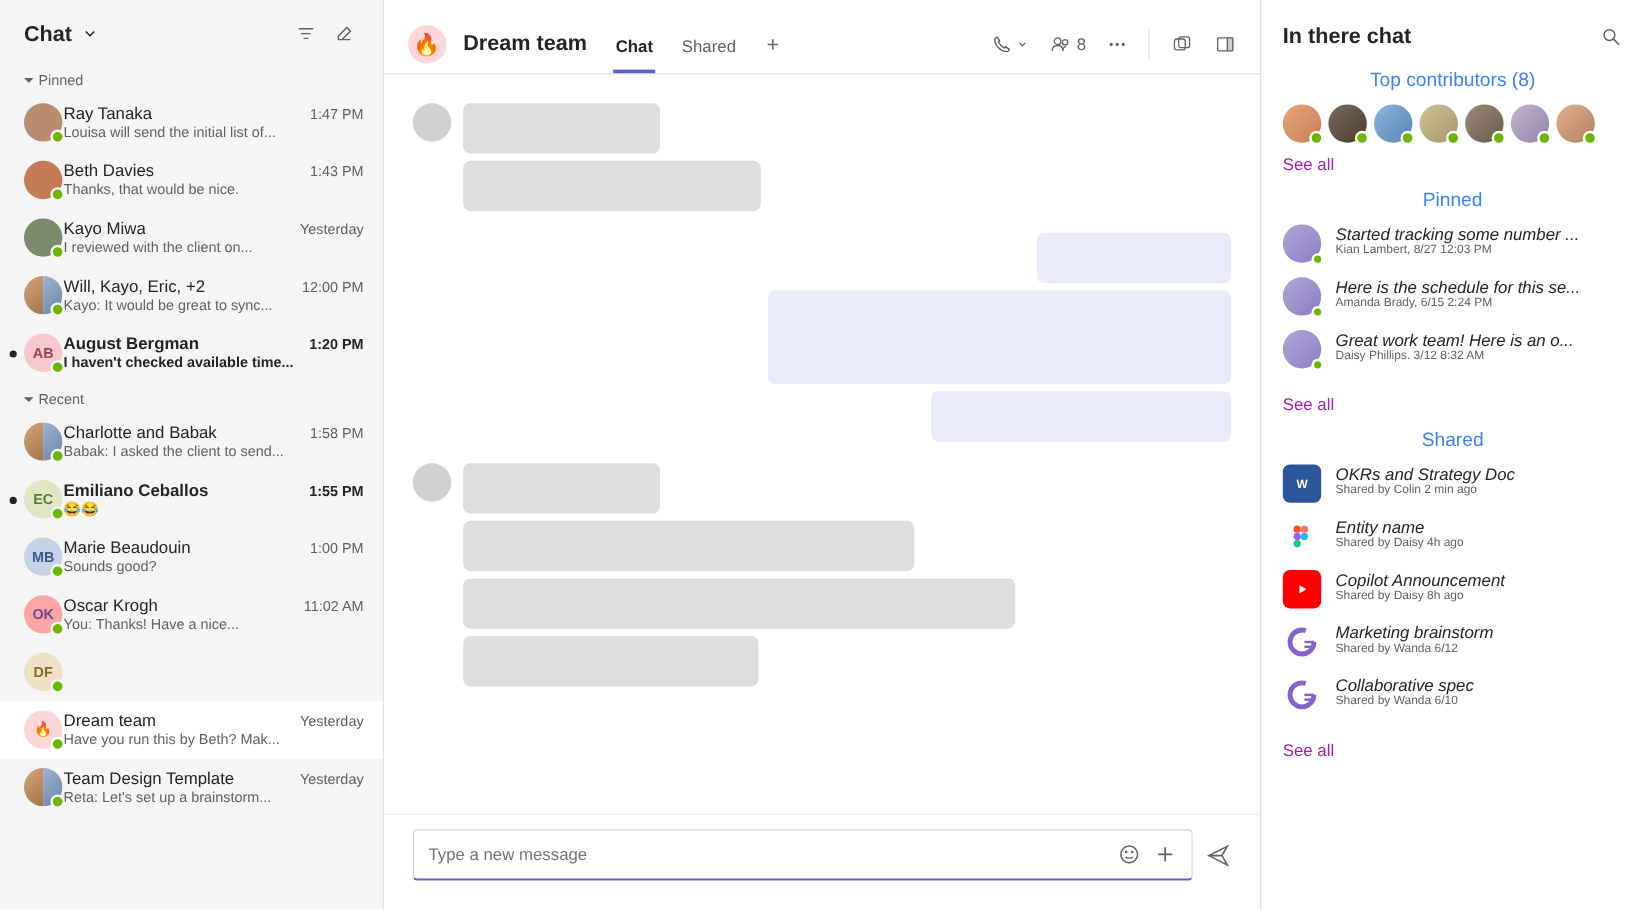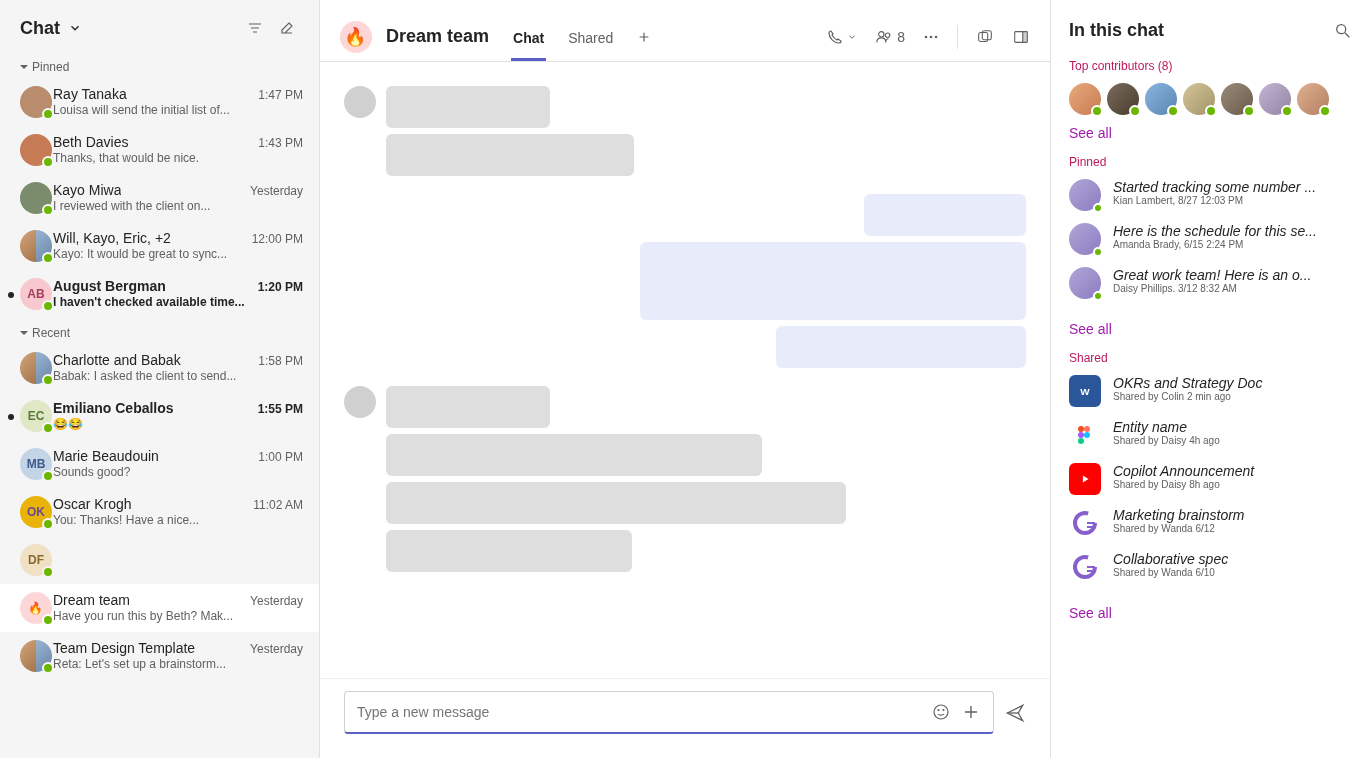--- a/index.html
+++ b/index.html
@@ -56,21 +56,21 @@
 .composer-wrap { padding: 12px 24px 24px; border-top: 1px solid #f0f0f0; }
 .composer { display: flex; align-items: center; gap: 10px; }
 .input-box { flex: 1; border: 1px solid #d1d1d1; border-bottom: 2px solid #5b5fc7; border-radius: 4px; padding: 10px 12px; display: flex; align-items: center; gap: 10px; }
 .input-box input { flex: 1; border: none; outline: none; font-size: 14px; color: #616161; }
 .send-btn { color: #616161; cursor: pointer; }
 
 
 .right { width: 320px; border-left: 1px solid #e1e1e1; padding: 20px 18px; overflow-y: auto; }
 .right-header { display: flex; justify-content: space-between; align-items: center; margin-bottom: 18px; }
 .right-title { font-size: 18px; font-weight: 700; }
-.subhead { font-size: 12px; color: #be185d; margin: 14px 0 10px; }
+.subhead { font-size: 16px; color: #3b82f6; margin: 14px 0 10px; text-align: center; }
 .contributors { display: flex; gap: 6px; }
 .contrib { width: 32px; height: 32px; border-radius: 50%; position: relative; background: linear-gradient(135deg,#d6b7a7,#c39c7c); }
 .contrib .presence { position: absolute; bottom: -2px; right: -2px; width: 12px; height: 12px; border-radius: 50%; background: #6bb700; border: 2px solid #fff; }
 .link { color: #a21caf; font-size: 14px; cursor: pointer; margin-top: 10px; display: inline-block; }
 .pinned-item, .shared-item { display: flex; gap: 12px; margin-bottom: 12px; }
 .pin-avatar { width: 32px; height: 32px; border-radius: 50%; position: relative; background: linear-gradient(135deg,#b0a7d6,#8c7cc3); flex-shrink: 0; }
 .pin-avatar .presence { position: absolute; bottom: -2px; right: -2px; width: 10px; height: 10px; border-radius: 50%; background: #6bb700; border: 2px solid #fff; }
 .file-icon { width: 32px; height: 32px; border-radius: 6px; display: flex; align-items: center; justify-content: center; flex-shrink: 0; }
 .item-text { flex: 1; min-width: 0; }
 .item-title { font-size: 14px; white-space: nowrap; overflow: hidden; text-overflow: ellipsis; font-style: italic; }
@@ -231,21 +231,21 @@
         <div class="chat-row1">
           <span class="chat-name">Marie Beaudouin</span>
           <span class="chat-time">1:00 PM</span>
         </div>
         <div class="chat-preview">Sounds good?</div>
       </div>
     </div>
     <div class="chat-item  ">
 
       <div class="avatar ">
-          <div style="width:100%;height:100%;border-radius:50%;background:#eab308;display:flex;align-items:center;justify-content:center;color:#6a4a8a;font-size:12px;font-weight:600">OK</div>
+          <div style="width:100%;height:100%;border-radius:50%;background:#fca5a5;display:flex;align-items:center;justify-content:center;color:#6a4a8a;font-size:12px;font-weight:600">OK</div>
           <span class="presence"></span>
         </div>
       <div class="chat-text">
         <div class="chat-row1">
           <span class="chat-name">Oscar Krogh</span>
           <span class="chat-time">11:02 AM</span>
         </div>
         <div class="chat-preview">You: Thanks! Have a nice...</div>
       </div>
     </div>
@@ -396,21 +396,21 @@
             <path d="M3 10l14-7-4 7 4 7-14-7z"></path>
             <path d="M3 10h10"></path>
           </svg>
         </span>
     </div>
   </div>
 </div>
 
 <div class="right">
   <div class="right-header">
-    <span class="right-title">In this chat</span>
+    <span class="right-title">In there chat</span>
     <span>
         <svg width="18" height="18" viewBox="0 0 20 20" fill="none" stroke="#616161" stroke-width="1.4">
           <circle cx="8" cy="8" r="5"></circle>
           <path d="M12 12l5 5"></path>
         </svg>
       </span>
   </div>
 
   <div class="subhead">Top contributors (8)</div>
   <div class="contributors">

